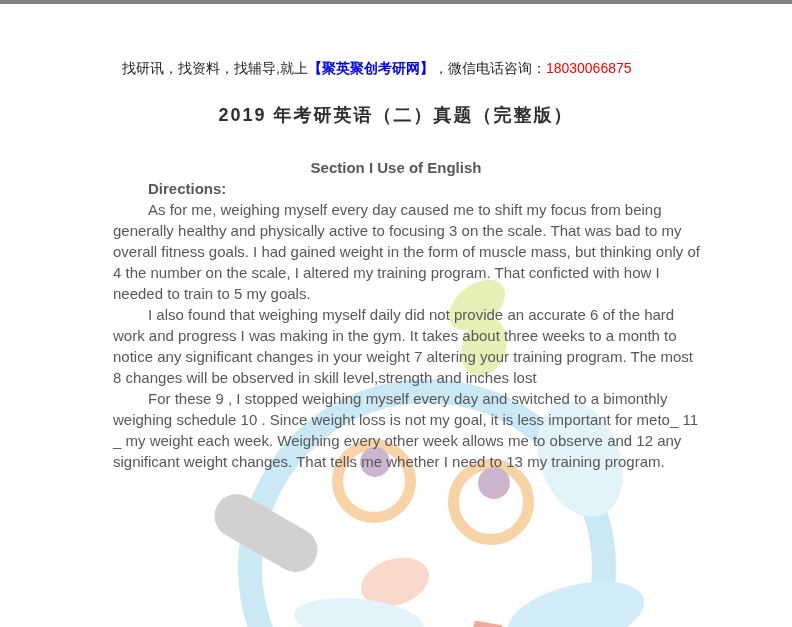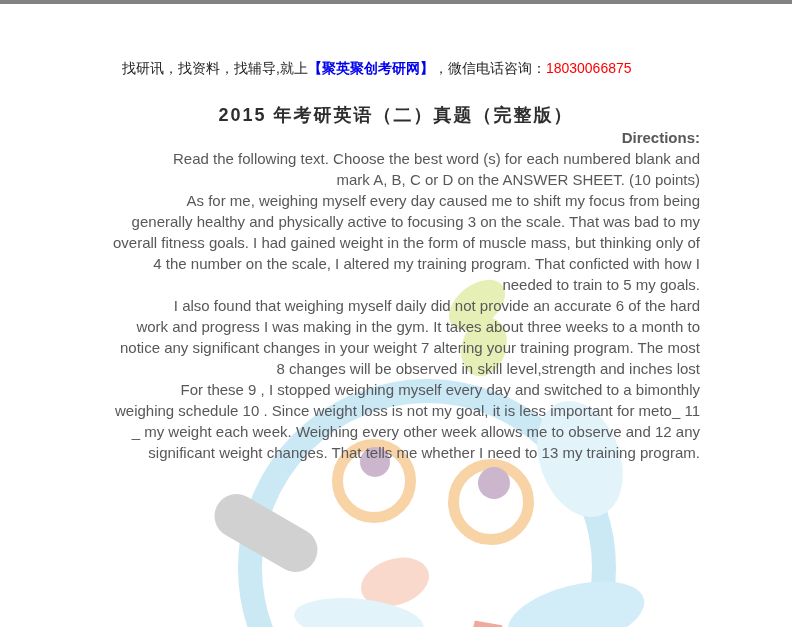--- a/index.html
+++ b/index.html
@@ -33,21 +33,21 @@
   
   .header-line,h1,h2,p{position:relative;z-index:1;}
   .header-line{margin:55px 0 0 122px;font-size:14px;line-height:18px;color:#1f1f1f;}
   .brand{color:#0000ee;font-weight:bold;}
   .phone{color:#ff0000;}
   h1{margin:26px 0 0 0;text-align:center;font-size:18px;line-height:24px;
      color:#2e2e2e;font-weight:bold;letter-spacing:2px;}
   h2{margin:30px 0 0 0;text-align:center;font-size:15px;line-height:21px;
      color:#58585b;font-weight:bold;}
   p{margin:0 92px 0 113px;font-size:15px;line-height:21px;color:#58585b;
-    text-indent:35px;text-align:right;}
+    text-indent:35px;}
   p.bold{font-weight:bold;}
 </style>
 </head>
 <body>
 
 <div class="topbar"></div>
 
 <div class="page">
 
   <div class="watermark">
@@ -63,22 +63,22 @@
     <div class="wm-mouth"></div>
     <div class="wm-mouth-inner"></div>
     <div class="wm-fin-right"></div>
     <div class="wm-fin-mid"></div>
   </div>
 
   <div class="header-line">
     <span>找研讯，找资料，找辅导,就上</span><span class="brand">【聚英聚创考研网】</span><span>，微信电话咨询：</span><span class="phone">18030066875</span>
   </div>
 
-  <h1>2015 年考研英语（二）真题（完整版）</h1>
+  <h1>2019 年考研英语（二）真题（完整版）</h1>
 
+  <h2>Section I Use of English</h2>
 
   <p class="bold">Directions:</p>
-  <p>Read the following text. Choose the best word (s) for each numbered blank and mark A, B, C or D on the ANSWER SHEET. (10 points)</p>
   <p>As for me, weighing myself every day caused me to shift my focus from being generally healthy and physically active to focusing 3 on the scale. That was bad to my overall fitness goals. I had gained weight in the form of muscle mass, but thinking only of 4 the number on the scale, I altered my training program. That conficted with how I needed to train to 5 my goals.</p>
   <p>I also found that weighing myself daily did not provide an accurate 6 of the hard work and progress I was making in the gym. It takes about three weeks to a month to notice any significant changes in your weight 7 altering your training program. The most 8 changes will be observed in skill level,strength and inches lost</p>
   <p>For these 9 , I stopped weighing myself every day and switched to a bimonthly weighing schedule 10 . Since weight loss is not my goal, it is less important for meto_ 11 _ my weight each week. Weighing every other week allows me to observe and 12 any significant weight changes. That tells me whether I need to 13 my training program.</p>
 
 </div>
 
 </body></html>

